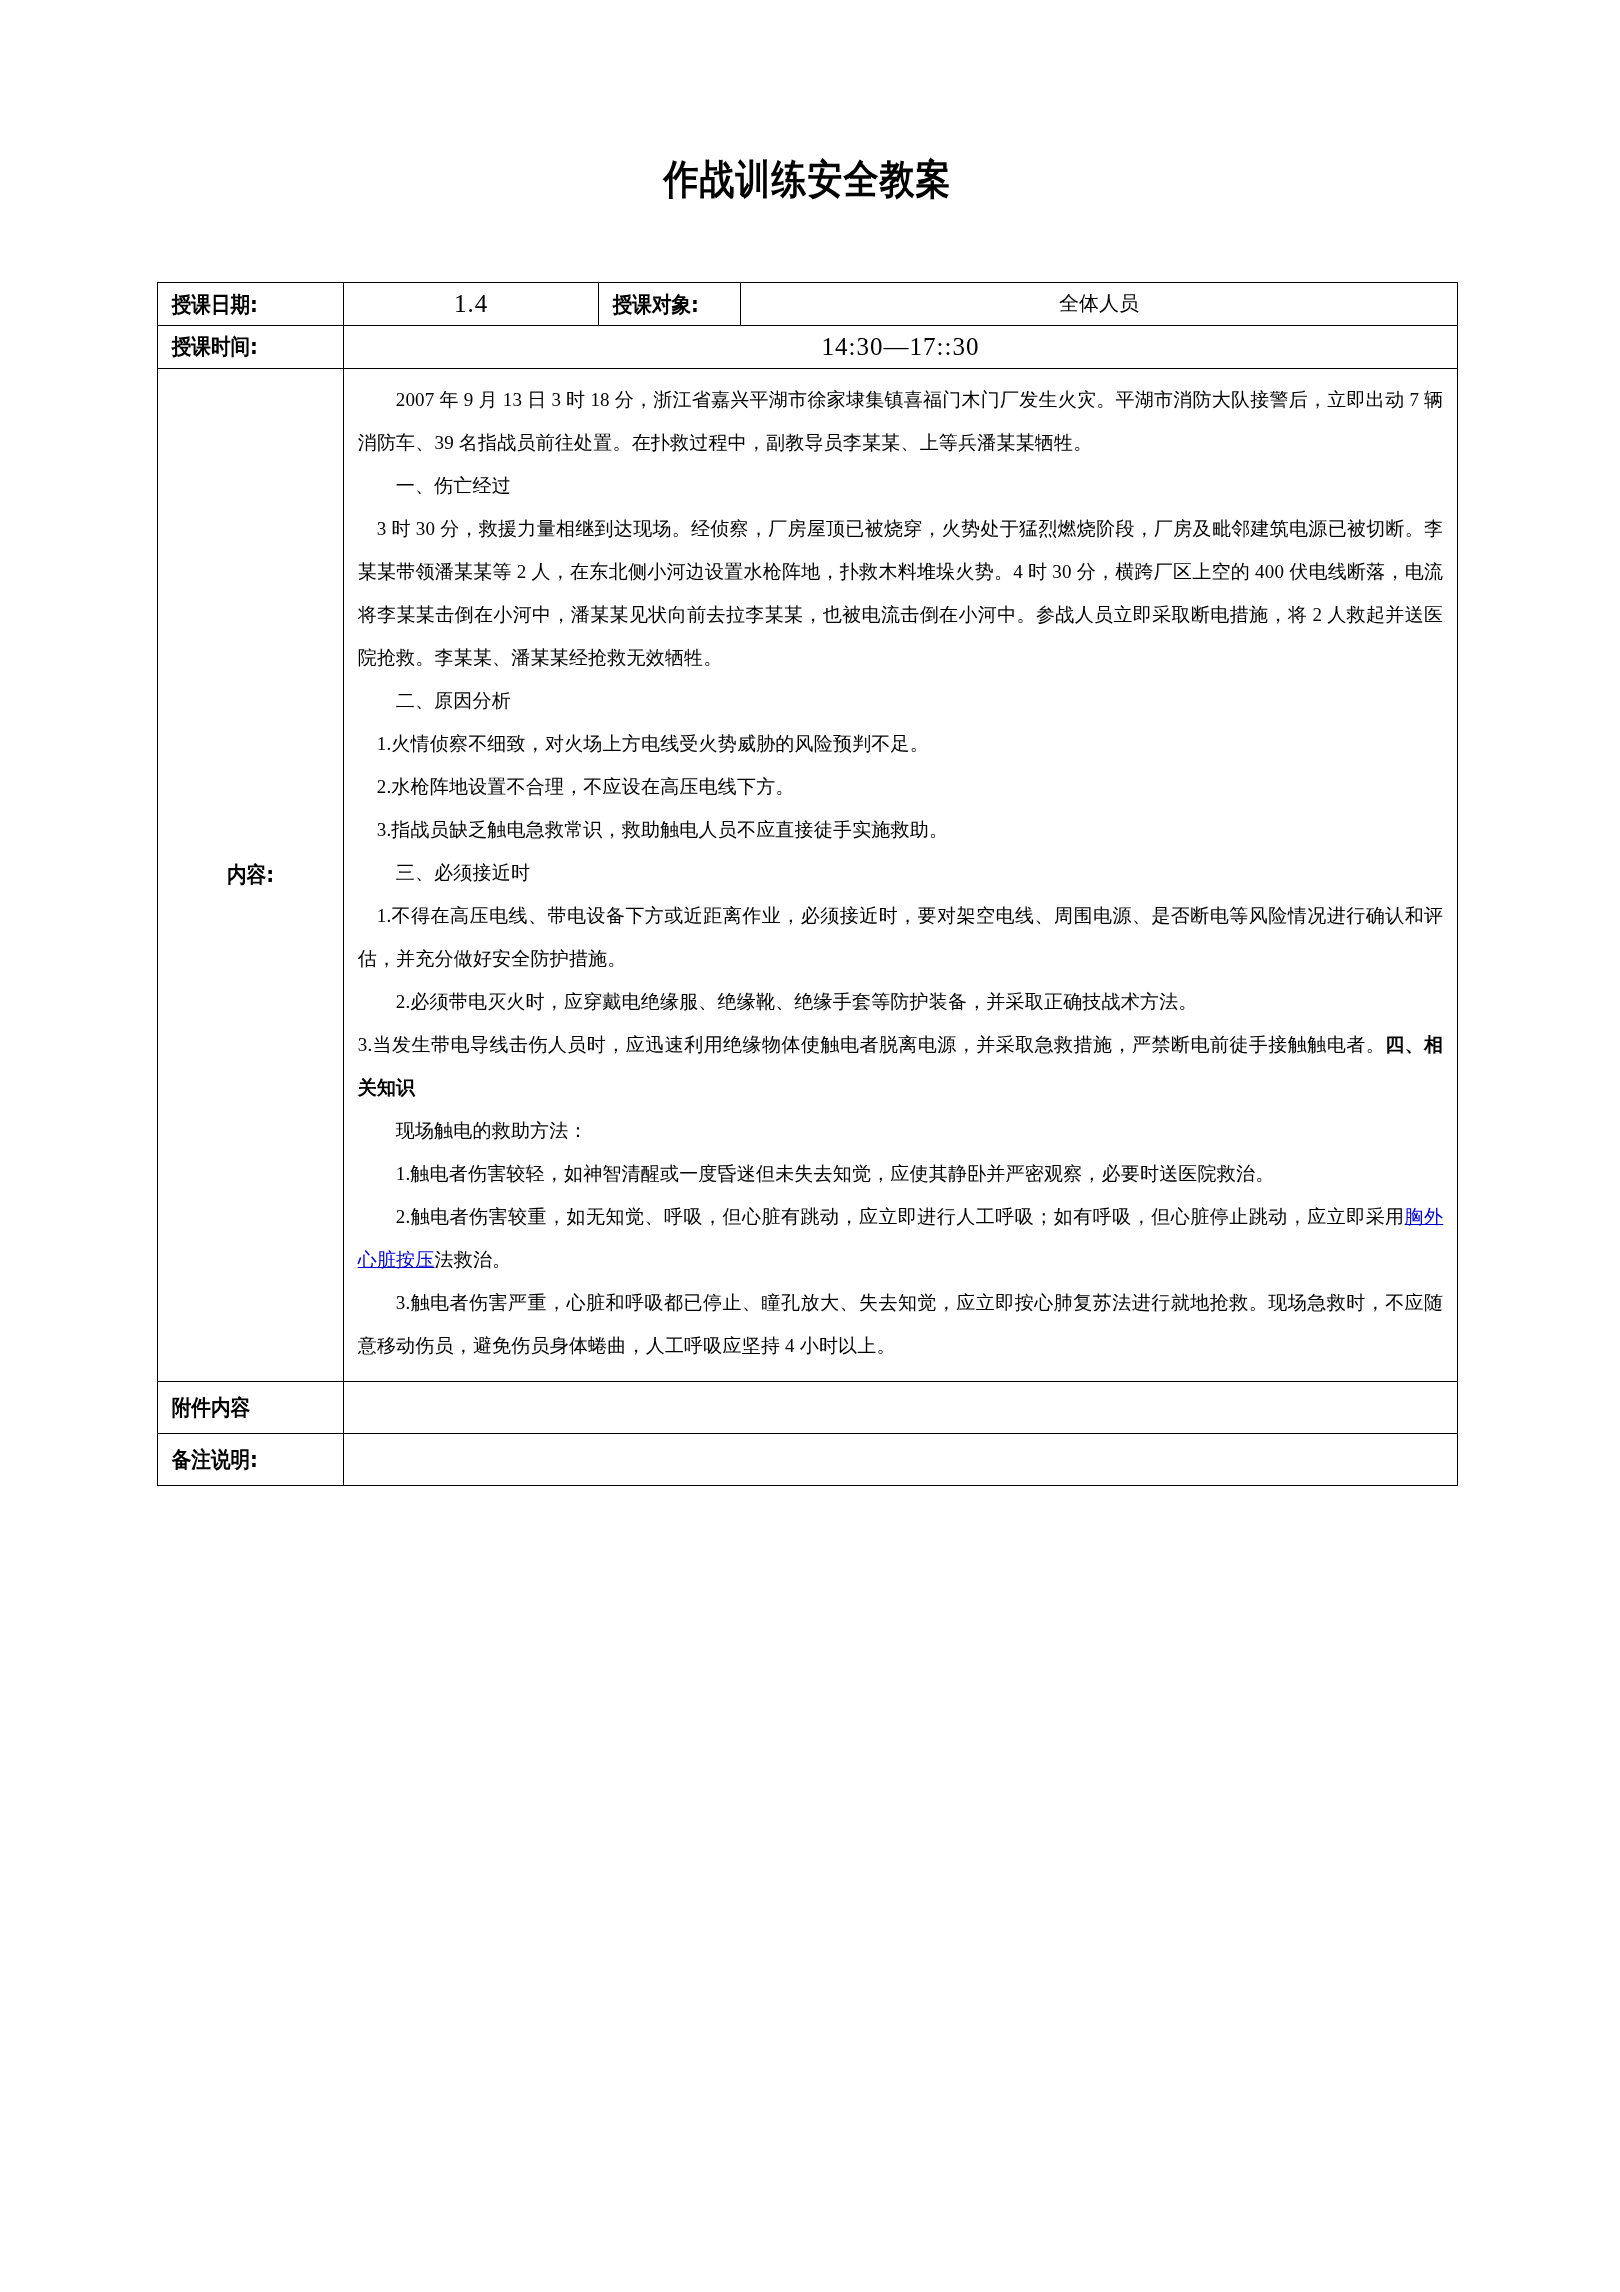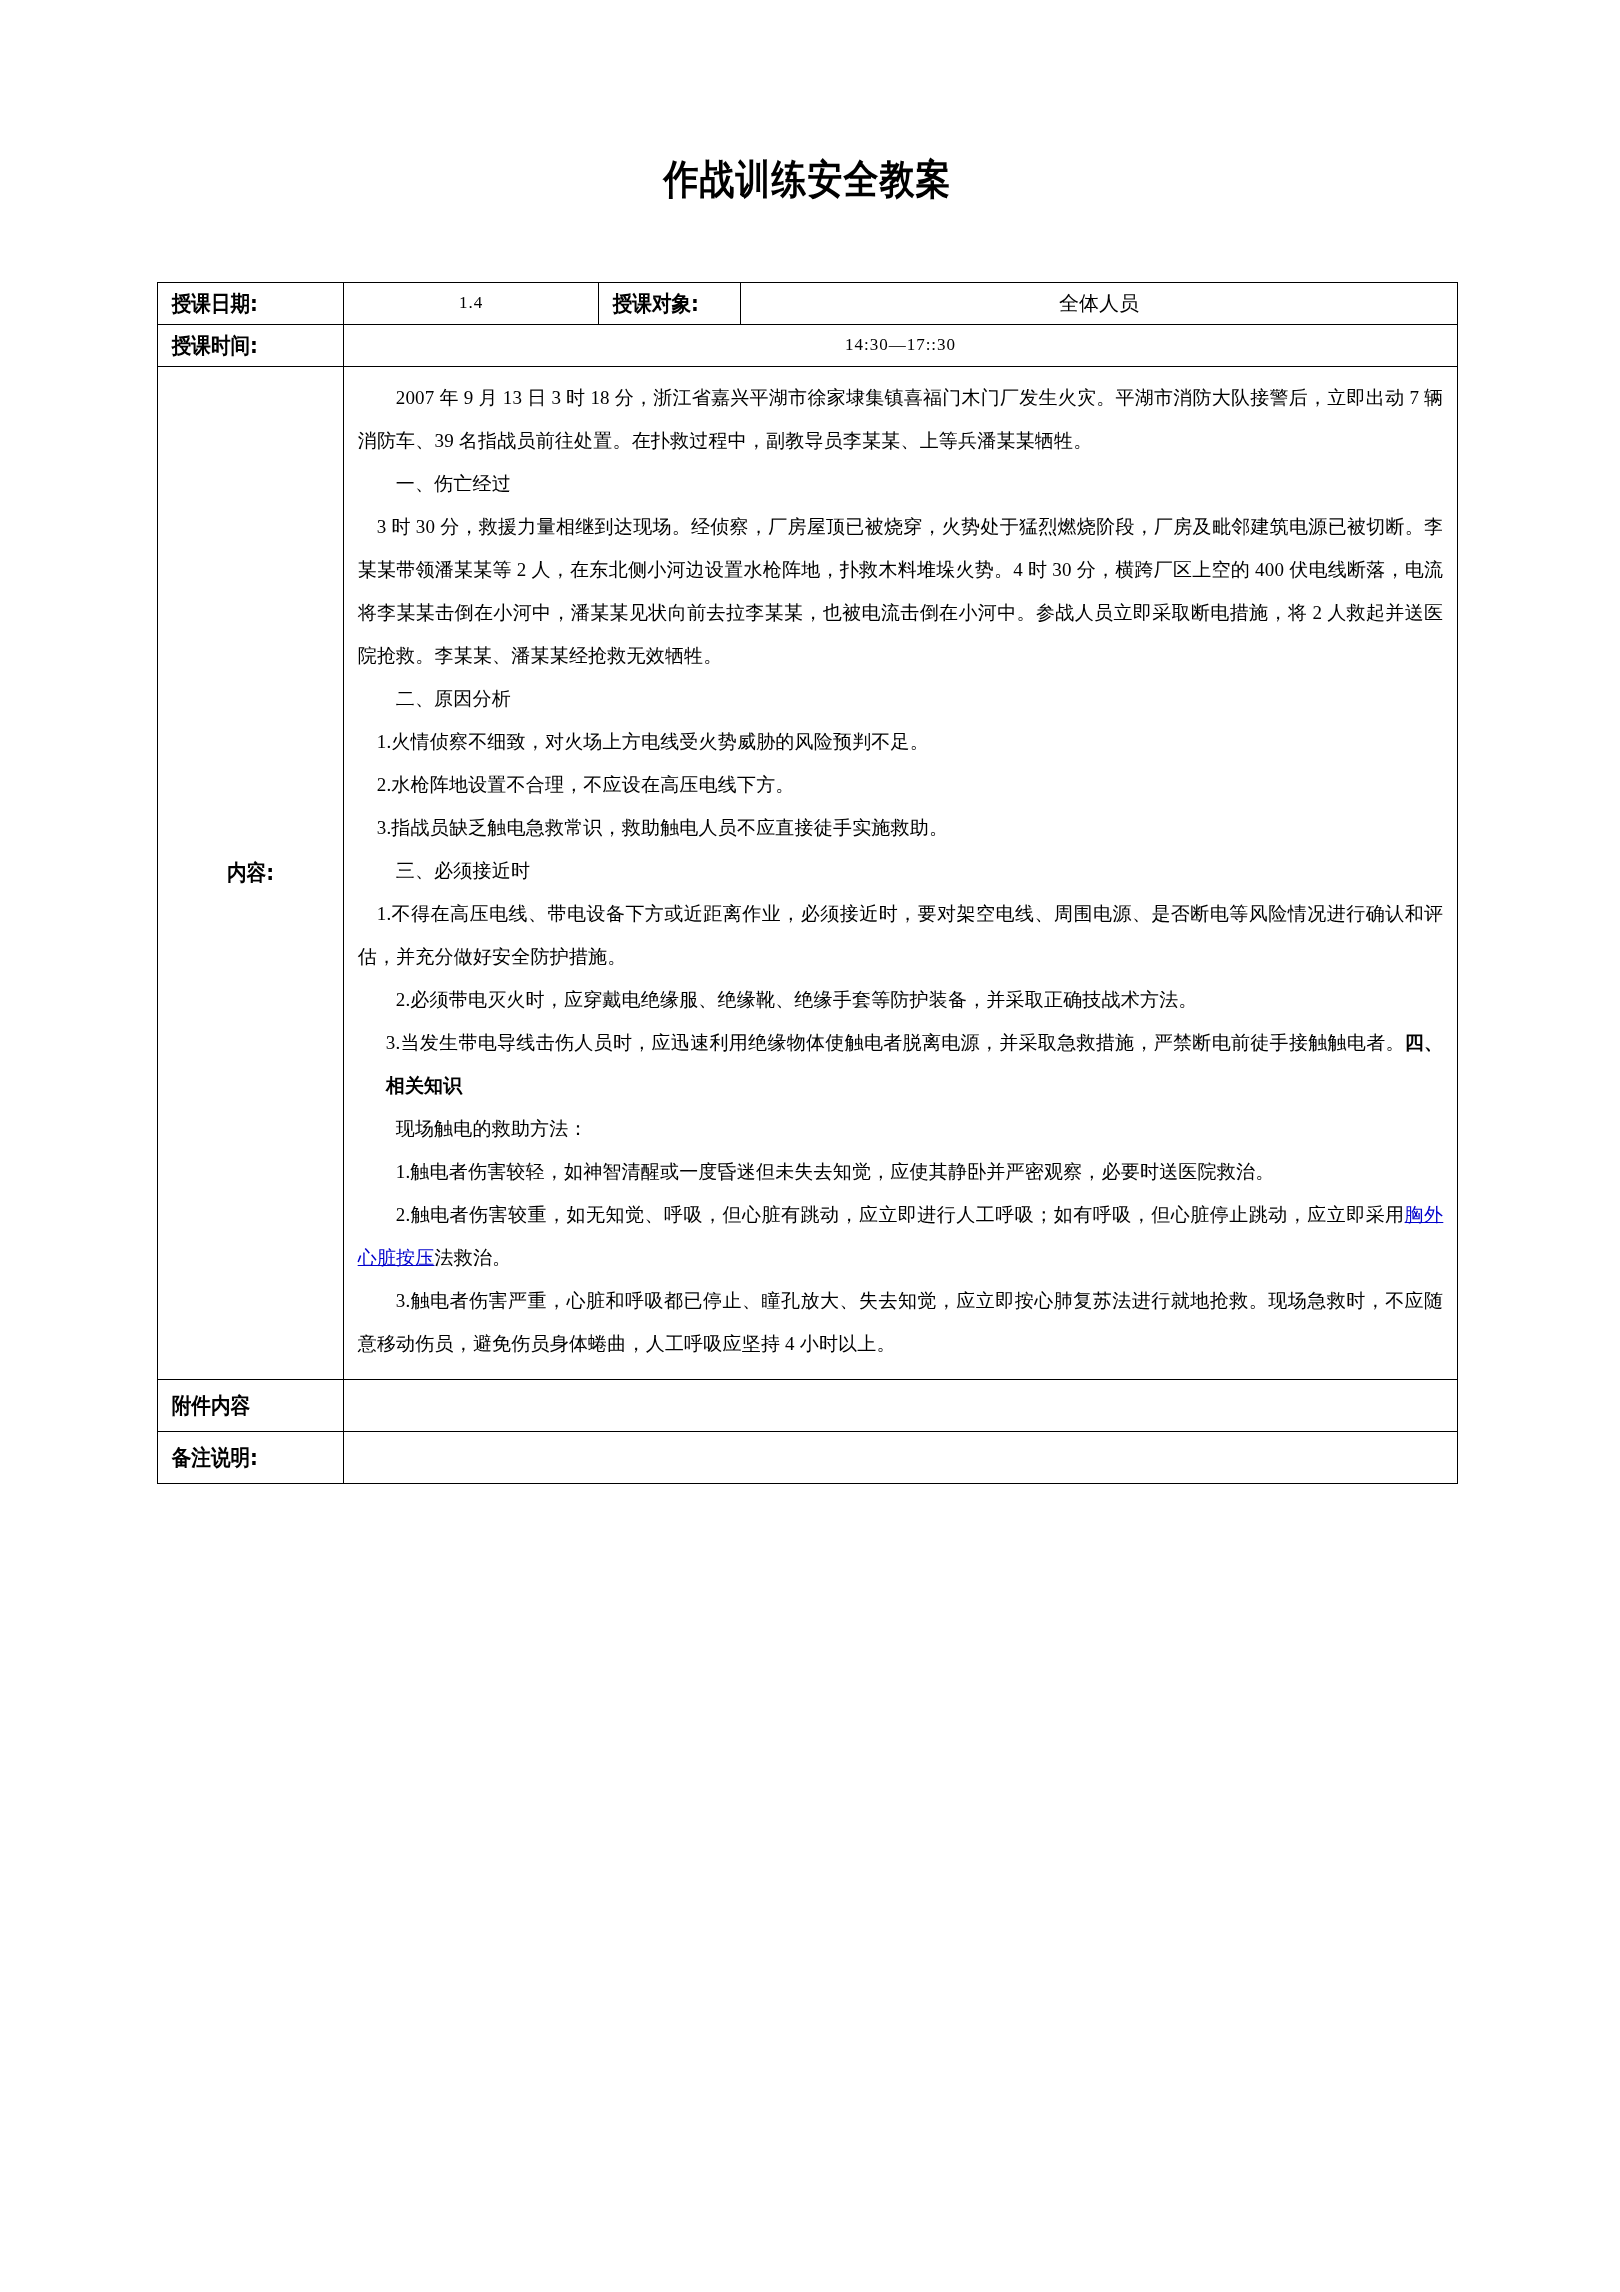--- a/index.html
+++ b/index.html
@@ -61,21 +61,21 @@
   }
   .val-c {
     font-size: 20px;
     text-align: center;
     padding: 6.9px 5.9px;
     font-family: "Liberation Serif", "DejaVu Serif", serif;
     display: block;
   }
   .val-num {
     font-family: "Liberation Serif", "DejaVu Serif", serif;
-    font-size: 17px;
+    font-size: 25px;
     letter-spacing: 1px;
   }
   .val-l {
     font-size: 20.6px;
     text-align: left;
     padding: 9.8px 0 9.8px 7.8px;
     display: block;
   }
   .content-cell {
     padding: 9.8px 13.7px 13.7px 13.7px !important;
@@ -94,21 +94,21 @@
     font-family: "Liberation Serif", "DejaVu Serif", serif;
     font-size: 19px;
     line-height: 43px;
     text-align: justify;
     text-justify: inter-ideograph;
     margin: 0;
     letter-spacing: 0.2px;
   }
   .ind2 { text-indent: 2em; }
   .ind1 { text-indent: 1em; }
-  .ind0 { text-indent: 0; margin-left: 28px; }
+  .ind0 { text-indent: 0; }
   .bold-inline {
     font-family: "DejaVu Sans", "Liberation Sans", sans-serif;
     font-weight: 700;
   }
   .link {
     color: #0000cc;
     text-decoration: underline;
   }
   .empty-row-cell {
     height: 51px;

